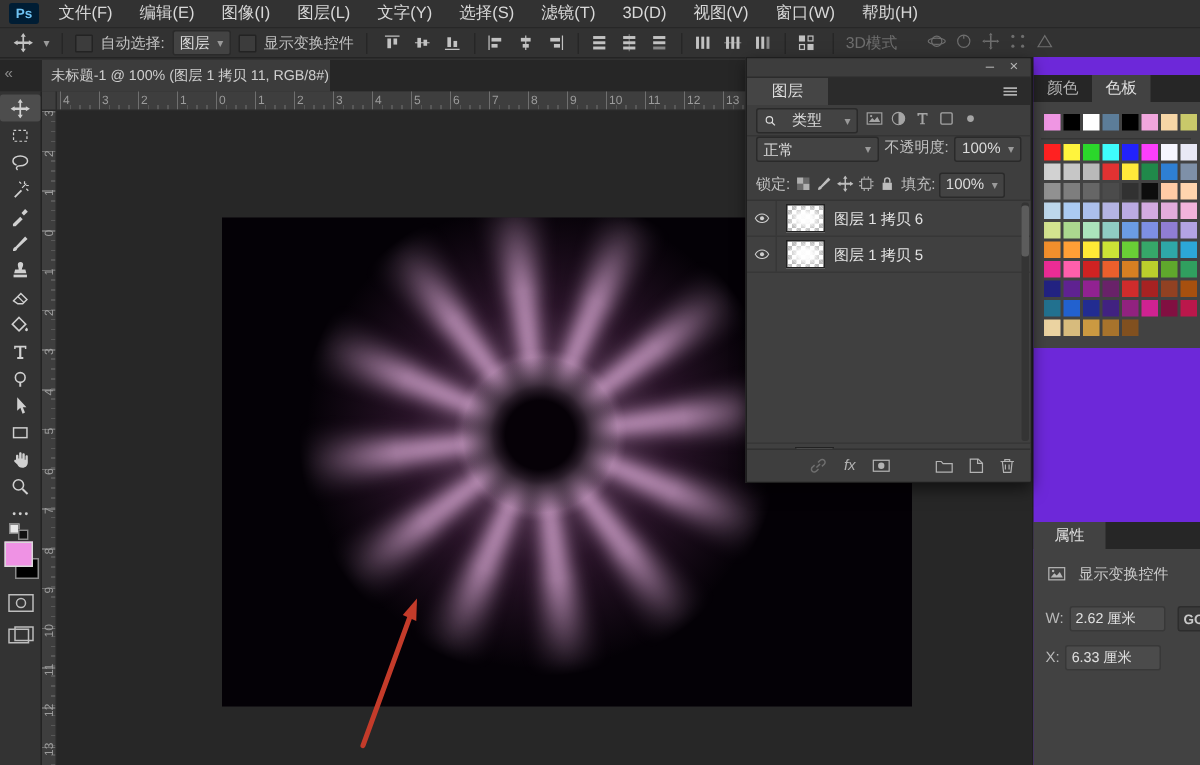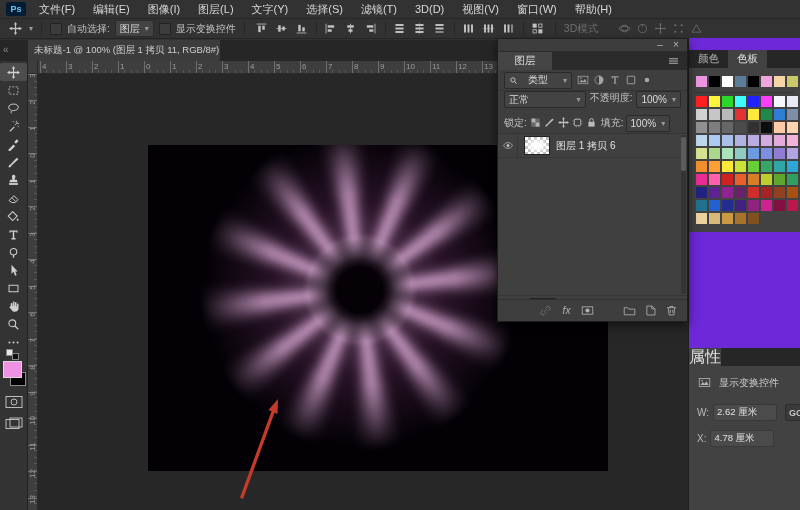--- a/index.html
+++ b/index.html
@@ -130,21 +130,21 @@
   #dock-tabs{position:absolute;left:0;top:12px;width:100%;height:18px;background:#262626;display:flex}
   .panel-tab{height:18px;padding:0 9px;display:flex;align-items:center;font-size:10.5px;color:#b2b2b2}
   .panel-tab.active{background:#424242;color:#e0e0e0}
   #swatches-body{position:absolute;left:0;top:30px;width:100%;height:164px;background:#424242}
   #recent-swatches{position:absolute;left:7px;top:8px;display:flex;gap:2px}
   #swatch-sep{position:absolute;left:5px;top:24px;width:100px;height:1px;background:#353535}
   #swatch-grid{position:absolute;left:7px;top:28px;width:104px;display:flex;flex-wrap:wrap;gap:2px}
   .sw{width:11px;height:11px}
   .sw.empty{visibility:hidden}
   #props-tabrow{position:absolute;left:0;top:310px;width:100%;height:18px;background:#262626}
-  #props-tab{position:absolute;left:0;top:0;height:18px;padding:0 0;background:#424242;color:#e0e0e0;display:flex;align-items:center;font-size:16px}
+  #props-tab{position:absolute;left:0;top:0;height:18px;padding:0 14px;background:#424242;color:#e0e0e0;display:flex;align-items:center;font-size:10px}
   #props-body{position:absolute;left:0;top:328px;width:100%;height:144px;background:#424242;font-size:10px}
   #props-header{position:absolute;left:8px;top:10px;display:flex;align-items:center;gap:6px;color:#cccccc}
   #props-header .ic{width:16px;height:14px;color:#b5b5b5}
   #props-header .ic svg{width:15px;height:13px}
   .prop-row{position:absolute;left:8px;display:flex;align-items:center;gap:4px;color:#b9b9b9}
   #prop-w{top:38px} #prop-x{top:64px}
   .prop-field{width:56px;height:15px;background:#4b4b4b;border:1px solid #383838;border-radius:2px;
     display:flex;align-items:center;padding:0 3px;color:#e0e0e0;font-size:9.5px;white-space:nowrap;overflow:hidden}
   #go-btn{width:20px;height:15px;background:#3a3a3a;border:1px solid #2d2d2d;border-radius:2px;color:#c9c9c9;
     font-size:9px;font-weight:bold;display:flex;align-items:center;justify-content:center;margin-left:4px}
@@ -569,20 +569,30 @@
     <div id="layer-list">
         <div class="layer-row">
           <span class="eye-cell">
             <svg viewBox="0 0 16 16">
               <path d="M1.5 8C3 5.2 5.4 3.8 8 3.8S13 5.2 14.5 8C13 10.8 10.6 12.2 8 12.2S3 10.8 1.5 8z" fill="none" stroke="currentColor"></path>
               <circle cx="8" cy="8" r="2" fill="currentColor"></circle>
             </svg>
           </span>
           <span class="thumb"></span>
           <span class="lname">图层 1 拷贝 6</span>
+        </div>
+        <div class="layer-row">
+          <span class="eye-cell">
+            <svg viewBox="0 0 16 16">
+              <path d="M1.5 8C3 5.2 5.4 3.8 8 3.8S13 5.2 14.5 8C13 10.8 10.6 12.2 8 12.2S3 10.8 1.5 8z" fill="none" stroke="currentColor"></path>
+              <circle cx="8" cy="8" r="2" fill="currentColor"></circle>
+            </svg>
+          </span>
+          <span class="thumb"></span>
+          <span class="lname">图层 1 拷贝 5</span>
         </div>
       </div>
     <div id="partial-row">
         <span class="thumb"></span>
       </div>
     <div id="lp-scroll"></div>
     <div id="lp-thumbbar"></div>
     <div id="lp-bottombar">
         <span class="b-ic dim">
           <svg viewBox="0 0 16 16">
@@ -734,19 +744,19 @@
         <span>显示变换控件</span>
       </div>
       <div class="prop-row" id="prop-w">
         <span>W:</span>
         <span class="prop-field">2.62 厘米</span>
         <span id="go-btn">GO</span>
 
       </div>
       <div class="prop-row" id="prop-x">
         <span>X:</span>
-        <span class="prop-field">4.78 厘米</span>
+        <span class="prop-field">6.33 厘米</span>
 
       </div>
     </div>
   </div>
 
 </div>
 
 </body></html>

